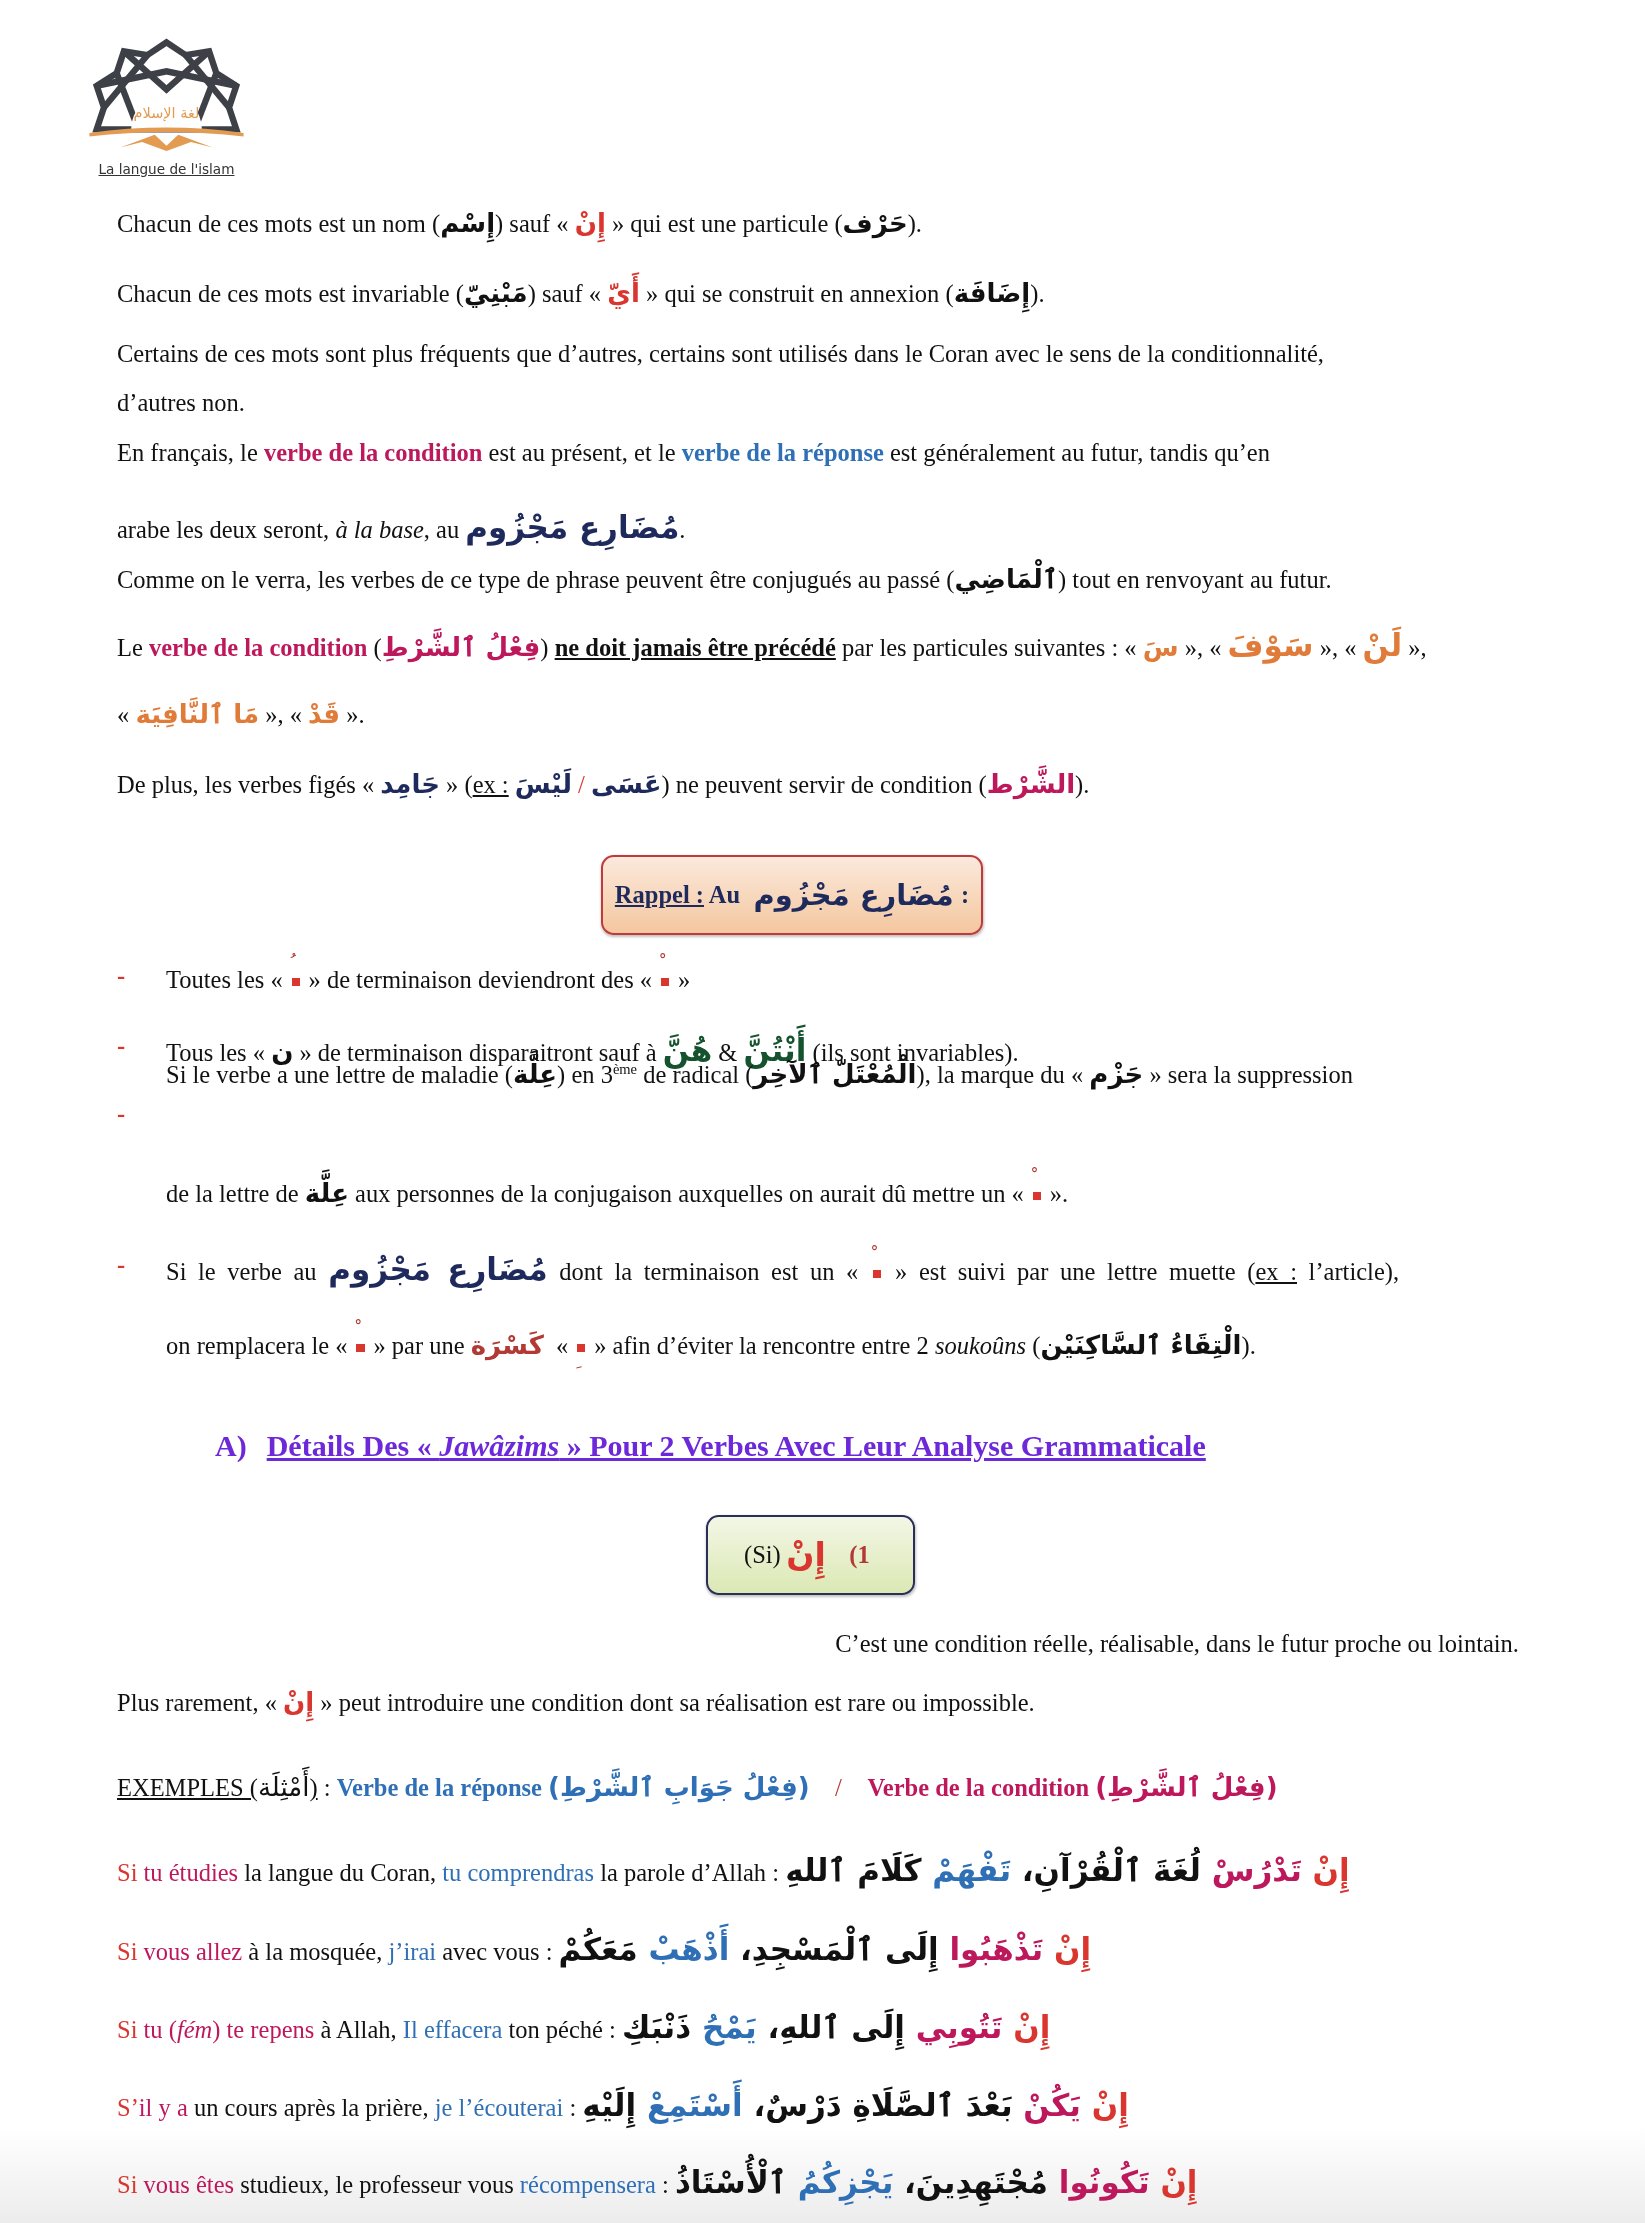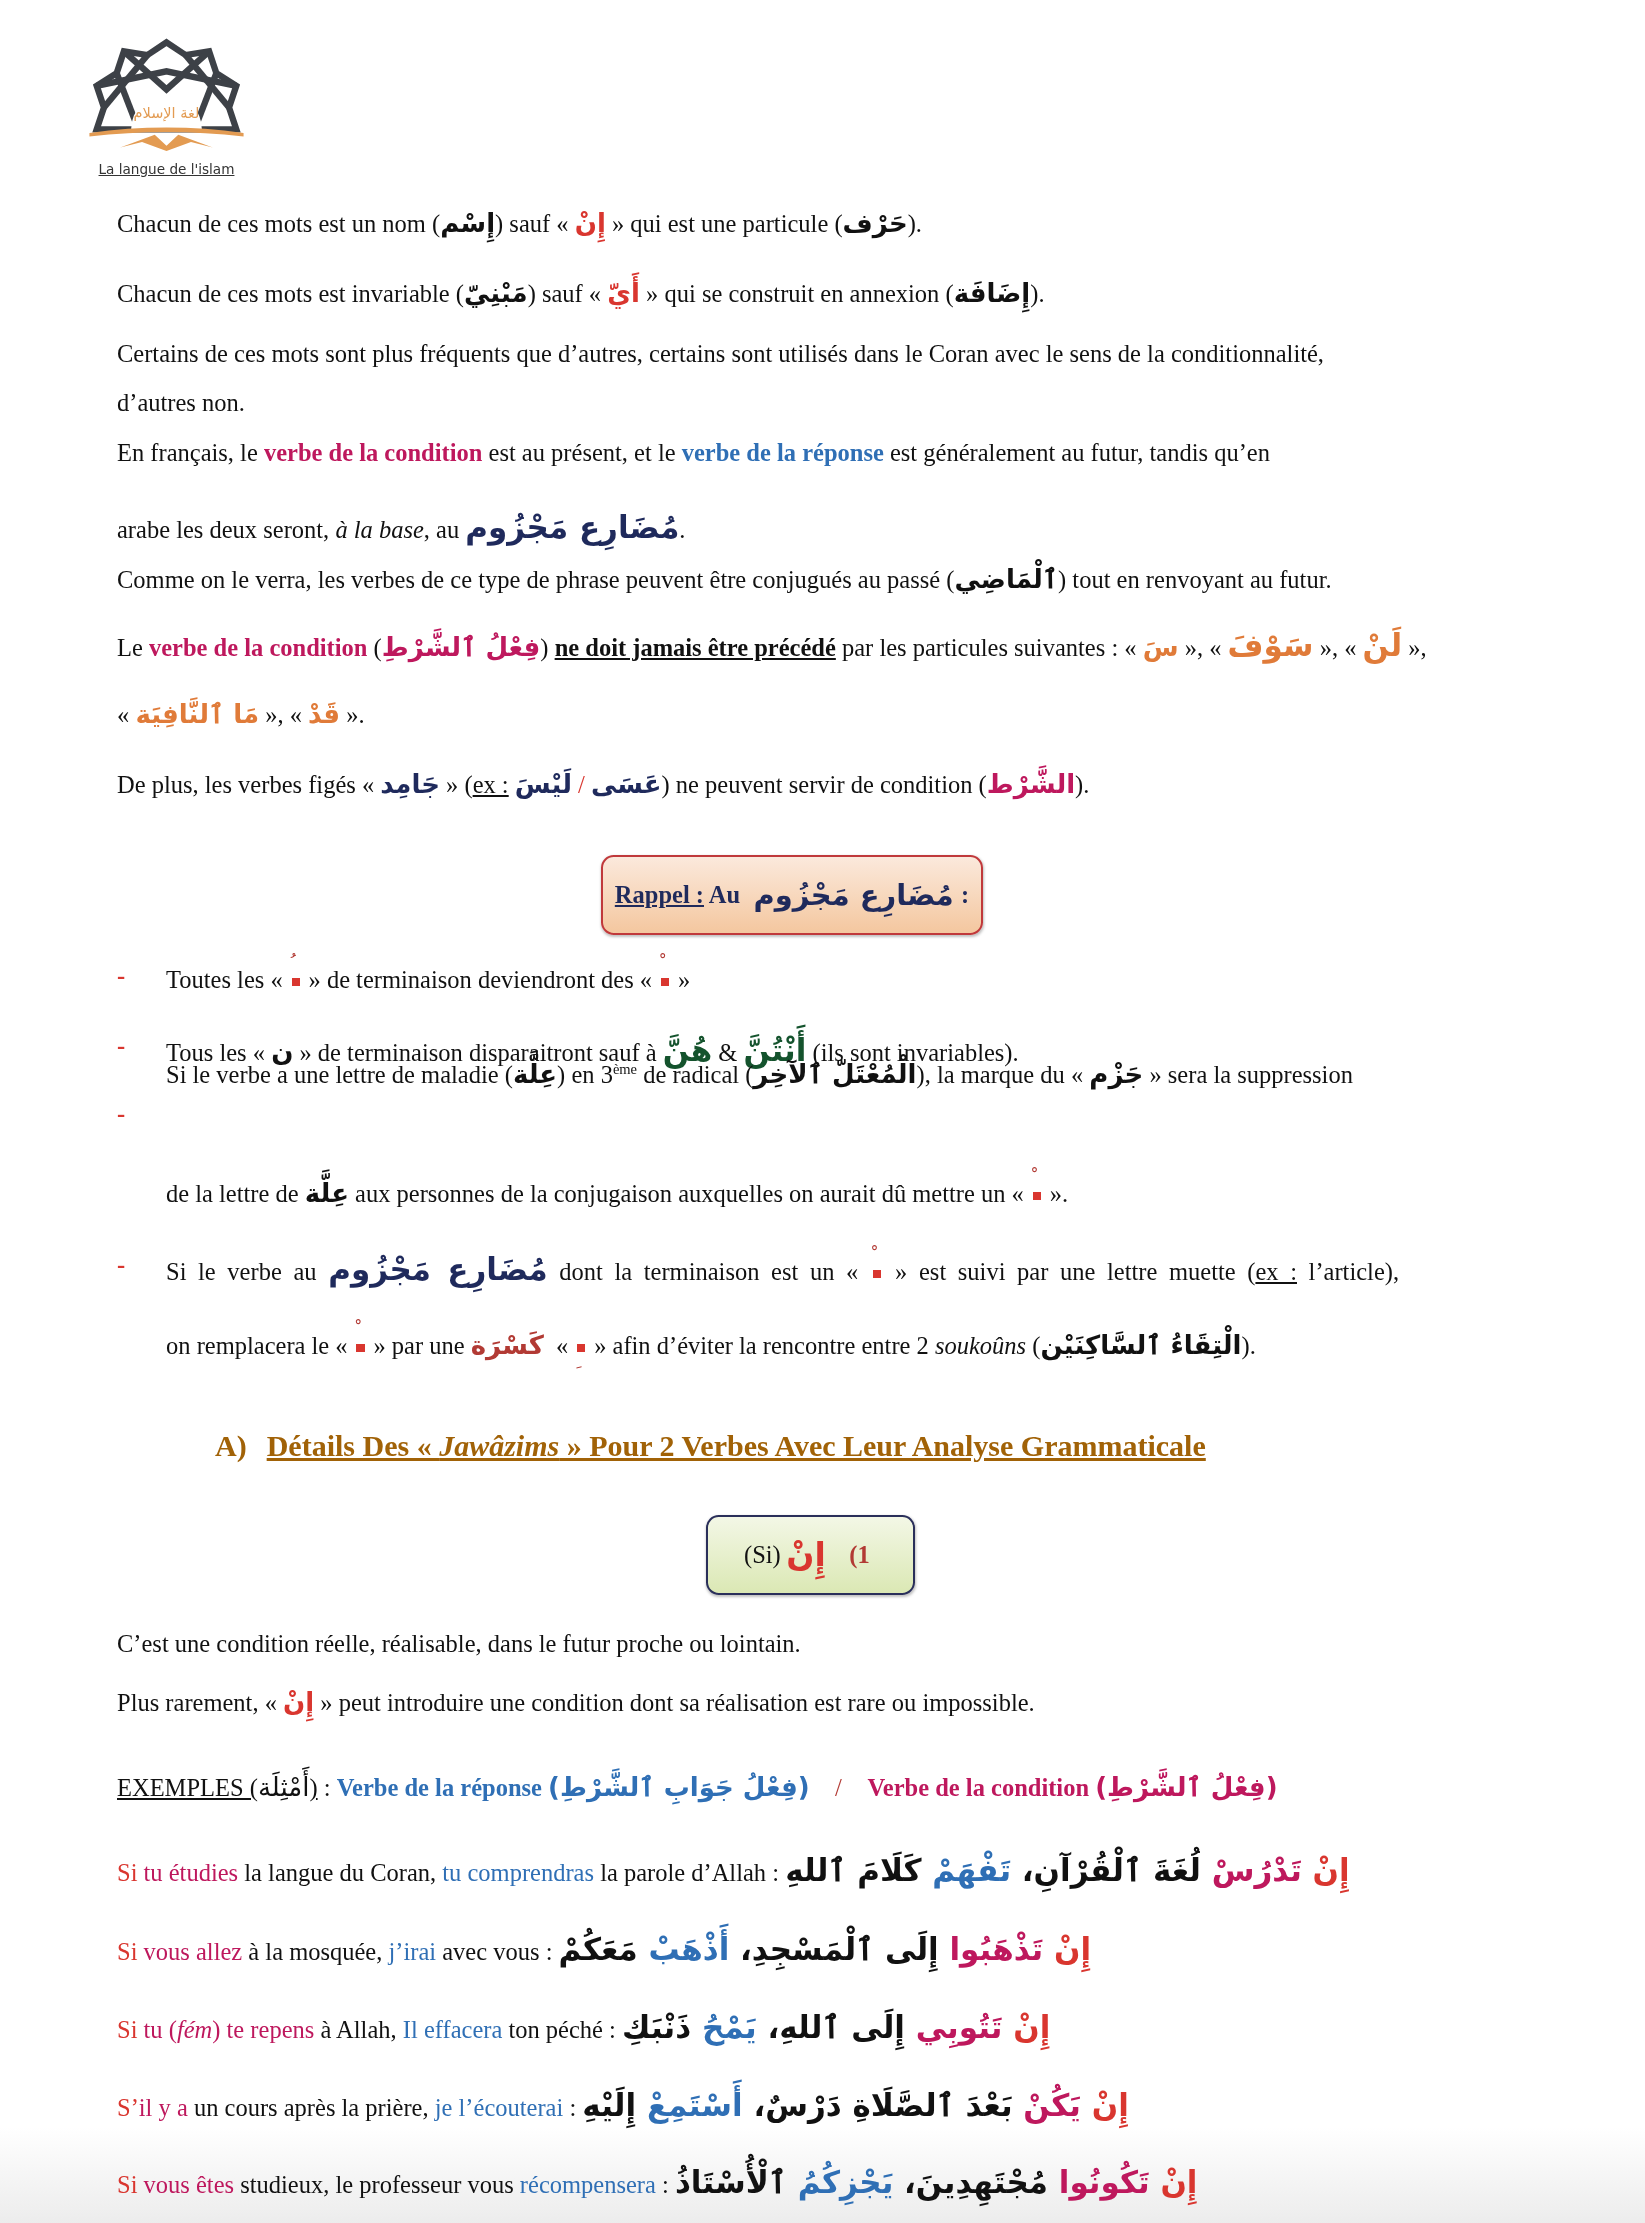--- a/index.html
+++ b/index.html
@@ -39,21 +39,21 @@
     border: 2.7px solid #c0393b; border-radius: 12.7px; box-sizing: border-box;
     background: linear-gradient(to bottom, #fbe9dc 0%, #f4c79f 100%);
     display: flex; align-items: center; justify-content: center;
     box-shadow: 0.9px 1.8px 2.7px rgba(0,0,0,0.25);
     font-size: 24.5px; color: #1f2a5c; font-weight: bold;
   }
   .rappel-box .ar { color: #1f2a5c; font-size: 29px; margin: 0 7.3px; }
 
   .heading-a {
     position: absolute; left: 215px; top: 1426px; font-size: 30px; line-height: 40px;
-    color: #a16207; font-weight: bold; white-space: nowrap;
+    color: #6d28d9; font-weight: bold; white-space: nowrap;
   }
   .heading-a .title { text-decoration: underline; text-decoration-thickness: 2.7px; margin-left: 20px; }
 
   .box-si {
     position: absolute; left: 706px; top: 1515px; width: 209px; height: 80px;
     border: 2.7px solid #2a2f5a; border-radius: 12.7px; box-sizing: border-box;
     background: linear-gradient(to bottom, #f3f7e6 0%, #dbe8b4 100%);
     display: flex; align-items: center; justify-content: center;
     box-shadow: 0.9px 1.8px 2.7px rgba(0,0,0,0.25);
     font-size: 24.5px; direction: ltr;
@@ -160,21 +160,21 @@
   </div>
 
   <div class="box-si">
     <span class="ar" style="direction:rtl; unicode-bidi:isolate; display:inline-flex; align-items:center; font-size:24.5px; color:#111; font-family:'Liberation Serif', serif;">
       <span class="num" style="margin-right:0; margin-left:18px;">1)</span>
       <span class="ar" style="margin:0 5.5px;">إِنْ</span>
       <span style="font-weight:normal;">(Si)</span>
     </span>
   </div>
 
-  <div class="line" style="top:1626px;">
+  <div class="line" style="top:1626px;text-align:right;">
     <span>C’est une condition réelle, réalisable, dans le futur proche ou lointain.</span>
   </div>
   <div class="line" style="top:1684px;">
     <span>Plus rarement, « </span><span class="ar c-red">إِنْ</span><span> » peut introduire une condition dont sa réalisation est rare ou impossible.</span>
   </div>
 
   <div class="line" style="top:1769px;">
     <span class="u"><span>EXEMPLES (</span><span class="ar c-black" style="font-weight:normal;">أَمْثِلَة</span><span>)</span></span><span> : </span><span class="b c-blue">Verbe de la réponse</span> <span class="ar c-blue">(فِعْلُ جَوَابِ ٱلشَّرْطِ)</span><span class="c-dred" style="margin:0 25.5px;">/</span><span class="b c-purple">Verbe de la condition</span> <span class="ar c-purple">(فِعْلُ ٱلشَّرْطِ)</span>
   </div>
 

